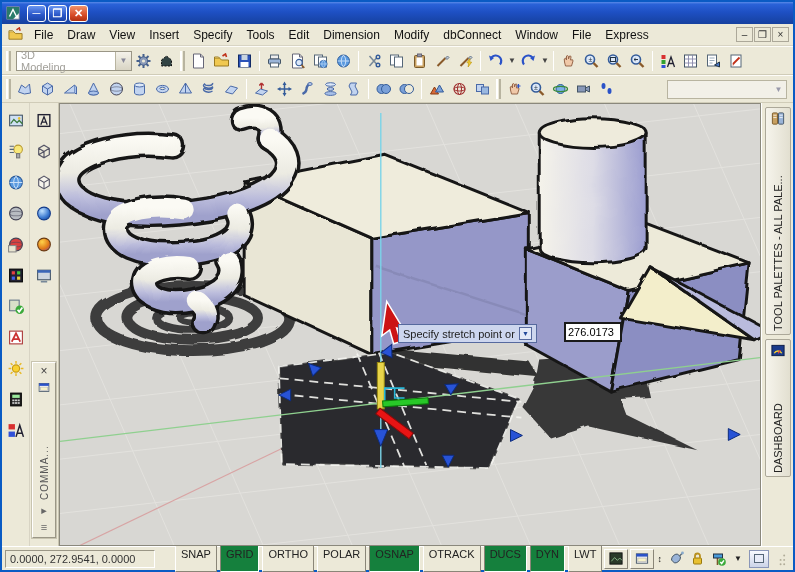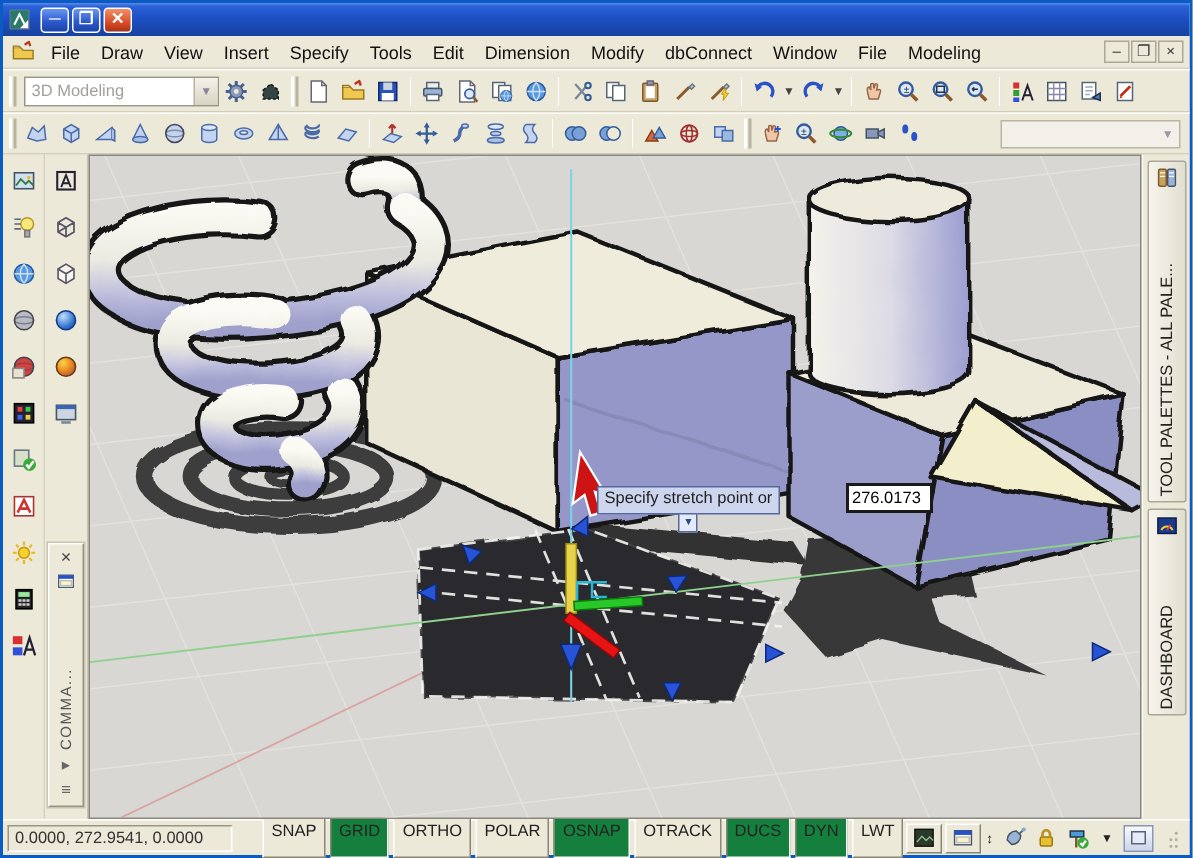--- a/index.html
+++ b/index.html
@@ -23,21 +23,21 @@
   .mwbtn{width:17px;height:15px;border:1px solid #aca899;background:#ece9d8;font-size:10px;line-height:13px;text-align:center;color:#333;}
   
   .tb{display:flex;align-items:center;background:#ece9d8;border-top:1px solid #fdfcf8;border-bottom:1px solid #d0ccb8;padding:1px 2px;}
   .tb1{height:29px;flex:0 0 29px;}
   .tb2{height:28px;flex:0 0 28px;}
   .grip{width:5px;height:20px;margin:0 2px;border-left:2px solid #fff;border-right:2px solid #b8b4a0;}
   .sep{width:1px;height:20px;background:#b8b4a0;border-right:1px solid #fff;margin:0 3px;}
   .btn{width:23px;height:22px;display:flex;align-items:center;justify-content:center;flex:0 0 auto;}
   .btn svg{width:17px;height:16px;}
   .dd{width:10px;height:22px;display:flex;align-items:center;justify-content:center;font-size:8px;color:#444;}
-  .wsbox{width:130px;height:20px;border:1px solid #9a9686;background:#fff;display:flex;align-items:center;margin-left:3px;gap:44px;}
+  .wsbox{width:116px;height:20px;border:1px solid #9a9686;background:#fff;display:flex;align-items:center;margin-left:3px;gap:44px;}
   .wsbox .wstext{flex:1;font-size:11px;color:#a2a09a;padding-left:4px;}
   .wsbox .wsdd{width:16px;height:18px;background:linear-gradient(180deg,#f4f2ea,#d8d4c4);border-left:1px solid #b8b4a0;font-size:8px;color:#889;text-align:center;line-height:18px;}
   .ddgray{width:120px;height:19px;border:1px solid #b8b4a0;background:#f2f0e8;margin-left:auto;margin-right:4px;display:flex;align-items:center;justify-content:flex-end;}
   .ddgray span{width:15px;text-align:center;font-size:8px;color:#99a;}
   
   .main{flex:1;display:flex;min-height:0;}
   .lrail{flex:0 0 56px;display:flex;background:#ece9d8;border-right:1px solid #c8c4b0;}
   .lcol{width:28px;display:flex;flex-direction:column;align-items:center;padding-top:2px;}
   .lcol1{border-right:1px solid #d8d4c4;}
   .vbtn{width:24px;height:27px;display:flex;align-items:center;justify-content:center;margin:2px 0;}
@@ -50,21 +50,21 @@
   .canvas{flex:1;position:relative;background:#d8d7d3;border:1px solid #8a887c;min-width:0;}
   .canvas svg.scene{position:absolute;inset:0;width:100%;height:100%;}
   .rrail{flex:0 0 32px;background:#ece9d8;border-left:1px solid #fff;display:flex;flex-direction:column;align-items:center;}
   .rtab{width:26px;background:linear-gradient(90deg,#f6f4ec,#e2dfd0);border:1px solid #aca899;border-radius:2px;margin-top:4px;display:flex;flex-direction:column;align-items:center;padding:3px 0;}
   .rtab svg{width:16px;height:15px;flex:0 0 15px;}
   .rtab .vlabel{flex:1;writing-mode:vertical-rl;transform:rotate(180deg);font-size:11px;color:#222;margin-top:4px;white-space:nowrap;overflow:hidden;}
   .rtab1{height:228px;}
   .rtab2{height:138px;}
   
   .dynwrap{position:absolute;left:338px;top:220px;display:flex;align-items:center;z-index:5;}
-  .dynlabel{display:flex;align-items:center;gap:4px;background:#cdd6ee;border:1px solid #56699e;padding:1px 4px;height:19px;font-size:11px;color:#222;white-space:nowrap;flex-direction:column;}
+  .dynlabel{display:flex;align-items:center;gap:4px;background:#cdd6ee;border:1px solid #56699e;padding:1px 4px;height:19px;font-size:11px;color:#222;white-space:nowrap;}
   .dynico{width:13px;height:13px;background:#e4eaf8;border:1px solid #56699e;font-size:7px;color:#234a9a;text-align:center;line-height:11px;}
   .dyninput{position:absolute;left:154px;top:-2px;width:58px;height:20px;background:#fff;border:2px solid #1a1a1a;font-size:11px;font-family:"Liberation Sans",sans-serif;padding:0 2px;color:#000;margin-left:12px;}
   
   .statusbar{height:24px;flex:0 0 24px;display:flex;align-items:center;background:#ece9d8;border-top:1px solid #fff;padding:0 3px;gap:2px;}
   .coords{width:150px;height:18px;border:1px solid #9a9686;border-bottom-color:#fff;border-right-color:#fff;font-size:11px;color:#333;padding:2px 4px;background:#ece9d8;}
   .tgroup{display:flex;gap:3px;margin-left:18px;}
   .tg{height:27px;font-size:11px;color:#222;padding:2px 5px;background:#ece9d8;border:1px solid;border-color:#fff #8a8678 #8a8678 #fff;}
   .tg.on{border-color:#8a8678 #fff #fff #8a8678;background:#15803d;}
   .sbtn{width:24px;height:20px;display:flex;align-items:center;justify-content:center;border:1px solid;border-color:#fff #8a8678 #8a8678 #fff;background:#ece9d8;}
   .sbtn svg{width:18px;height:15px;}
@@ -398,21 +398,21 @@
     <span class="mi">View</span>
     <span class="mi">Insert</span>
     <span class="mi">Specify</span>
     <span class="mi">Tools</span>
     <span class="mi">Edit</span>
     <span class="mi">Dimension</span>
     <span class="mi">Modify</span>
     <span class="mi">dbConnect</span>
     <span class="mi">Window</span>
     <span class="mi">File</span>
-    <span class="mi">Modeling</span>
+    <span class="mi">Express</span>
     <span class="mwin">
       <span class="mwbtn">–</span>
       <span class="mwbtn">❐</span>
       <span class="mwbtn">×</span>
     </span>
   </div>
 
   <div class="tb tb1">
     <span class="grip"></span>
     <span class="wsbox">

